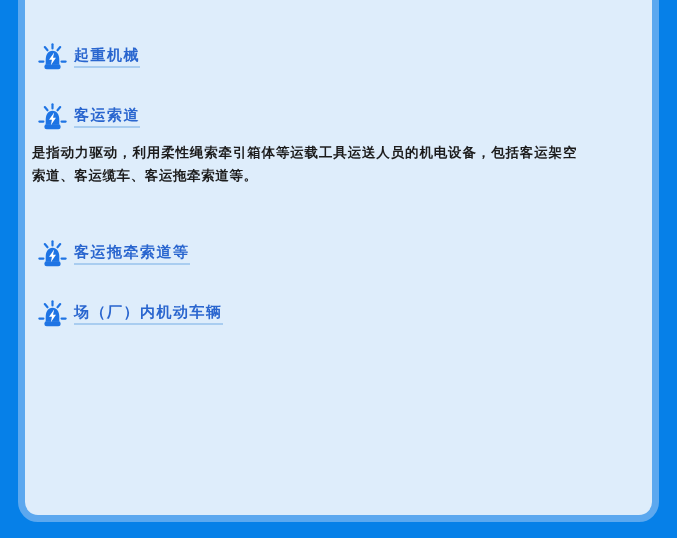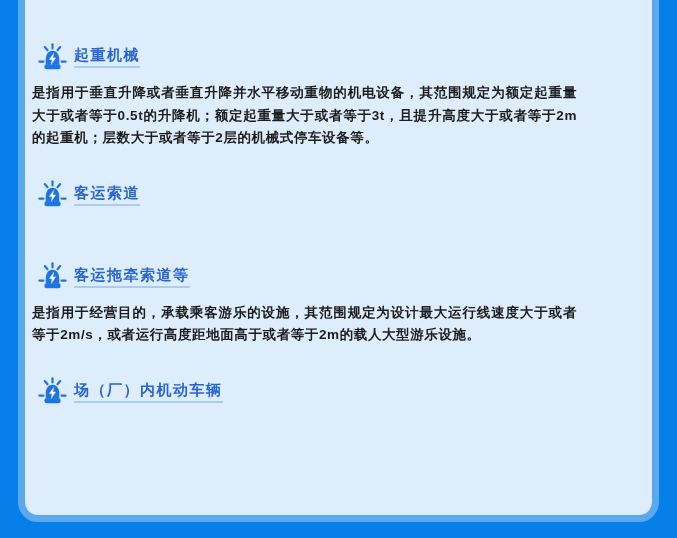--- a/index.html
+++ b/index.html
@@ -82,58 +82,57 @@
           <line x1="24.5" y1="4.5" x2="21.5" y2="8"></line>
           <line x1="1.5" y1="20.5" x2="6" y2="20.5"></line>
           <line x1="26" y1="20.5" x2="30.5" y2="20.5"></line>
         </g>
         <path d="M16 8.5 C11 8.5 8.5 13 8.5 18.5 L8.5 24 L23.5 24 L23.5 18.5 C23.5 13 21 8.5 16 8.5 Z" fill="#1E74E4"></path>
         <rect x="7" y="23.5" width="18" height="5.5" rx="2.6" fill="#1E74E4"></rect>
         <path d="M17.8 10.5 L12.2 18.6 L15.4 18.6 L14.2 24.5 L19.8 16.4 L16.6 16.4 Z" fill="#FFFFFF"></path>
       </svg>
       <span class="section-title">起重机械</span>
     </div>
-    <div class="section-body">是指用于垂直升降或者垂直升降并水平移动重物的机电设备，其范围规定为额定起重量大于或者等于0.5t的升降机；额定起重量大于或者等于3t，且提升高度大于或者等于2m的起重机；层数大于或者等于2层的机械式停车设备等。</div>
   </div>
 
   <div class="section">
     <div class="section-head">
       <svg class="siren" viewBox="0 0 32 32">
         <g stroke="#1E74E4" stroke-width="2.4" stroke-linecap="round">
           <line x1="16" y1="1.5" x2="16" y2="6"></line>
           <line x1="7.5" y1="4.5" x2="10.5" y2="8"></line>
           <line x1="24.5" y1="4.5" x2="21.5" y2="8"></line>
           <line x1="1.5" y1="20.5" x2="6" y2="20.5"></line>
           <line x1="26" y1="20.5" x2="30.5" y2="20.5"></line>
         </g>
         <path d="M16 8.5 C11 8.5 8.5 13 8.5 18.5 L8.5 24 L23.5 24 L23.5 18.5 C23.5 13 21 8.5 16 8.5 Z" fill="#1E74E4"></path>
         <rect x="7" y="23.5" width="18" height="5.5" rx="2.6" fill="#1E74E4"></rect>
         <path d="M17.8 10.5 L12.2 18.6 L15.4 18.6 L14.2 24.5 L19.8 16.4 L16.6 16.4 Z" fill="#FFFFFF"></path>
       </svg>
       <span class="section-title">客运索道</span>
     </div>
+    <div class="section-body">是指动力驱动，利用柔性绳索牵引箱体等运载工具运送人员的机电设备，包括客运架空索道、客运缆车、客运拖牵索道等。</div>
   </div>
 
   <div class="section">
     <div class="section-head">
       <svg class="siren" viewBox="0 0 32 32">
         <g stroke="#1E74E4" stroke-width="2.4" stroke-linecap="round">
           <line x1="16" y1="1.5" x2="16" y2="6"></line>
           <line x1="7.5" y1="4.5" x2="10.5" y2="8"></line>
           <line x1="24.5" y1="4.5" x2="21.5" y2="8"></line>
           <line x1="1.5" y1="20.5" x2="6" y2="20.5"></line>
           <line x1="26" y1="20.5" x2="30.5" y2="20.5"></line>
         </g>
         <path d="M16 8.5 C11 8.5 8.5 13 8.5 18.5 L8.5 24 L23.5 24 L23.5 18.5 C23.5 13 21 8.5 16 8.5 Z" fill="#1E74E4"></path>
         <rect x="7" y="23.5" width="18" height="5.5" rx="2.6" fill="#1E74E4"></rect>
         <path d="M17.8 10.5 L12.2 18.6 L15.4 18.6 L14.2 24.5 L19.8 16.4 L16.6 16.4 Z" fill="#FFFFFF"></path>
       </svg>
       <span class="section-title">客运拖牵索道等</span>
     </div>
-    <div class="section-body">是指用于经营目的，承载乘客游乐的设施，其范围规定为设计最大运行线速度大于或者等于2m/s，或者运行高度距地面高于或者等于2m的载人大型游乐设施。</div>
   </div>
 
   <div class="section">
     <div class="section-head">
       <svg class="siren" viewBox="0 0 32 32">
         <g stroke="#1E74E4" stroke-width="2.4" stroke-linecap="round">
           <line x1="16" y1="1.5" x2="16" y2="6"></line>
           <line x1="7.5" y1="4.5" x2="10.5" y2="8"></line>
           <line x1="24.5" y1="4.5" x2="21.5" y2="8"></line>
           <line x1="1.5" y1="20.5" x2="6" y2="20.5"></line>

